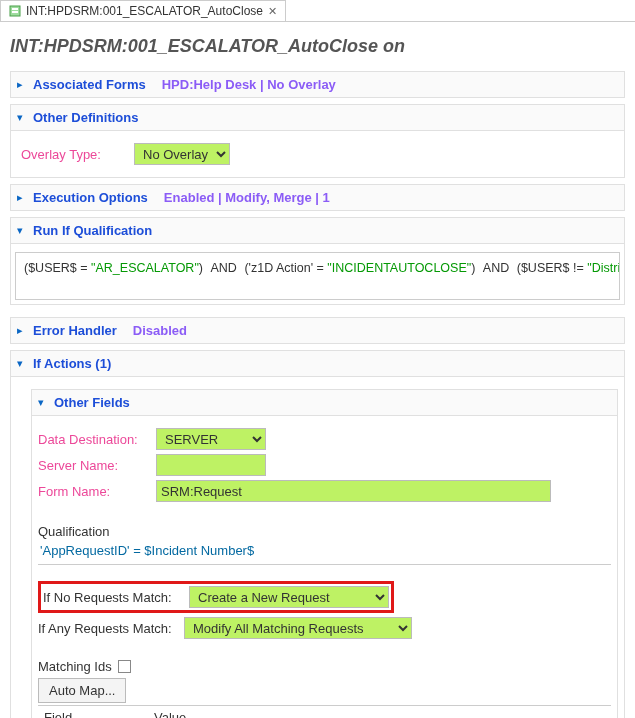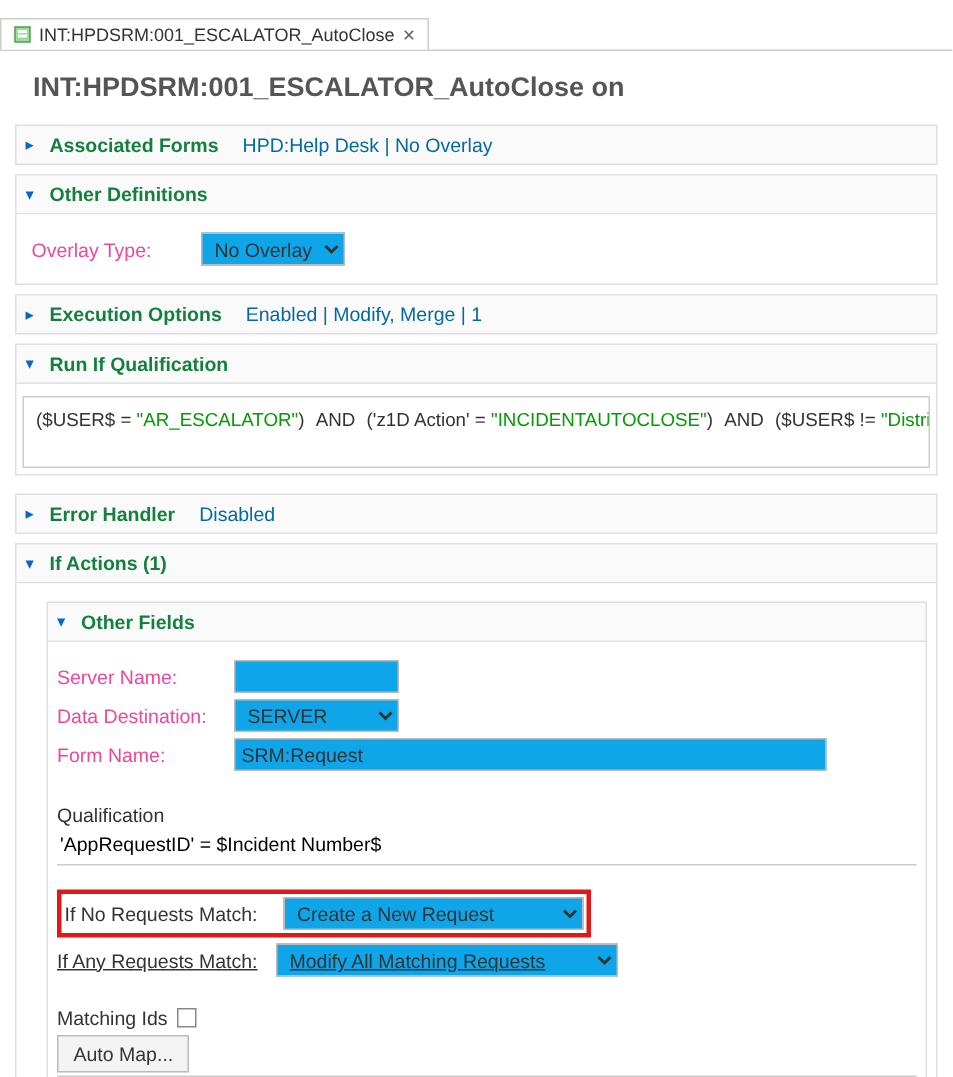--- a/index.html
+++ b/index.html
@@ -6,21 +6,21 @@
   body {
     font-family: "Segoe UI", Tahoma, sans-serif;
     font-size: 13px;
     color: #333;
     background: #fff;
     width: 635px;
   }
   .tab-bar {
     border-bottom: 1px solid #ccc;
     background: #fff;
-    height: 34px;
+    height: 22px;
     display: flex;
     align-items: flex-end;
   }
   .tab {
     display: flex;
     align-items: center;
     padding: 3px 8px;
     border: 1px solid #ccc;
     border-bottom: none;
     background: #fff;
@@ -34,41 +34,42 @@
   .tab .close-x {
     color: #666;
     font-size: 11px;
     cursor: pointer;
   }
   .form-area { padding: 6px 10px 20px 10px; }
   .page-title {
     font-size: 18px;
     font-weight: 600;
     color: #555;
-    margin: 8px 0 14px 12px;
+    margin: 8px 0 14px 0;
+    font-style: italic;
   }
   .section-header {
     display: flex;
     align-items: center;
     gap: 6px;
     padding: 5px 6px;
     border: 1px solid #e0e0e0;
     background: #fafafa;
     margin-top: 6px;
   }
   .section-header.collapsed .arrow::before { content: "▸"; }
   .section-header.expanded .arrow::before { content: "▾"; }
   .section-header .arrow { color: #0a66c4; font-size: 11px; width: 10px; }
   .section-header .section-label {
-    color: #15803d;
+    color: #1d4ed8;
     font-weight: 600;
   }
   .section-header .section-extra {
-    color: #0369a1;
-    font-weight: 400;
+    color: #8b5cf6;
+    font-weight: 700;
     margin-left: 10px;
   }
   .section-body {
     border: 1px solid #e0e0e0;
     border-top: none;
     padding: 8px 10px;
     background: #fff;
   }
   .field-row {
     display: flex;
@@ -88,44 +89,44 @@
     overflow: hidden;
   }
   .qual-pair { white-space: nowrap; }
   .qual-val { color: #059905; }
   .qual-and { margin: 0 4px; }
   select, input[type=text] {
     font-family: inherit;
     font-size: 13px;
     padding: 2px 4px;
     border: 1px solid #bbb;
-    background: #0ea5e9;
+    background: #bef264;
     color: #333;
   }
   select { height: 22px; }
   input[type=text] { height: 22px; }
   .nested { margin-left: 14px; }
   .push-body { padding: 8px 6px 12px 6px; }
   .push-body .field-row label { min-width: 110px; }
   .qual-text {
     border-bottom: 1px solid #ccc;
     padding: 4px 2px 6px 2px;
     margin-bottom: 14px;
     min-height: 22px;
   }
-  .qual-text .qv { color: #000000; }
+  .qual-text .qv { color: #0369a1; }
   .redbox {
     border: 3px solid #e01818;
     padding: 2px 2px;
     display: inline-flex;
     align-items: center;
     gap: 6px;
     margin: 2px 0;
   }
-  .match-row { display: flex; align-items: center; gap: 6px; margin: 2px 0; text-decoration: underline; }
+  .match-row { display: flex; align-items: center; gap: 6px; margin: 2px 0; }
   .match-row label { min-width: 140px; }
   .matching-ids-row {
     display: flex; align-items: center; gap: 6px;
     margin-top: 20px;
   }
   .auto-map-btn {
     display: inline-block;
     border: 1px solid #bbb;
     background: #f4f4f4;
     padding: 4px 10px;
@@ -232,29 +233,29 @@
   <div class="section-body" style="padding:6px 6px 14px 6px;">
 
     <div class="nested">
       <div class="section-header expanded">
         <span class="arrow"></span>
         <span class="section-label">Other Fields</span>
       </div>
       <div class="section-body push-body">
 
         <div class="field-row">
-          <label>Server Name:</label>
-          <input type="text" style="width: 110px;" value="">
-        </div>
-
-        <div class="field-row">
           <label>Data Destination:</label>
           <select style="width:110px;">
             <option>SERVER</option>
           </select>
+        </div>
+
+        <div class="field-row">
+          <label>Server Name:</label>
+          <input type="text" style="width: 110px;" value="">
         </div>
 
         <div class="field-row">
           <label>Form Name:</label>
           <input type="text" style="width: 395px;" value="SRM:Request">
         </div>
 
         <div style="height:18px;"></div>
 
         <div>Qualification</div>

